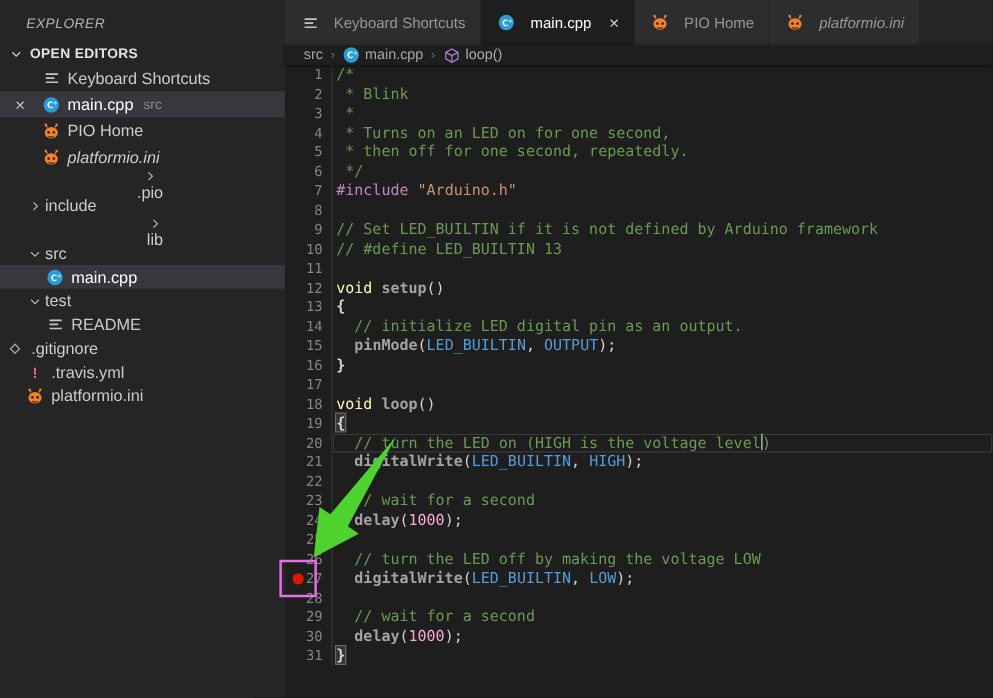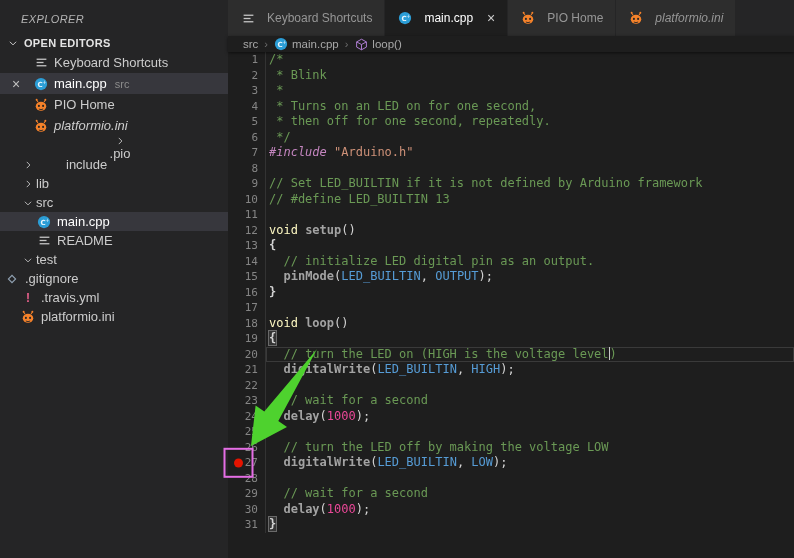--- a/index.html
+++ b/index.html
@@ -45,26 +45,26 @@
   
   .codearea { position:absolute; left:228px; top:52px; width:566px; height:506px;
     background:#1e1e1e; font-family:"DejaVu Sans Mono", monospace; font-size:12px; }
   .line { display:flex; height:15.5px; line-height:15.5px; }
   .gutter { width:37px; flex:none; text-align:right; padding-right:7px; color:#858585;
     font-size:11px; position:relative; }
   .codecell { flex:1; padding-left:3px; border-left:1px solid #333333;
     color:#d4d4d4; white-space:pre; position:relative; }
   .codecell.cur { box-shadow:inset 0 0 0 1px #3a3a3a; }
   .t-com { color:#6a9955; }
-  .t-kwp { color:#c586c0;font-style:italic; }
+  .t-kwp { color:#c586c0; }
   .t-str { color:#ce9178; }
   .t-kwb { color:#fef9c3; }
   .t-fn  { color:#a3a3a3; font-weight:bold; }
   .t-cst { color:#569cd6; }
-  .t-num { color:#ec4899; }
+  .t-num { color:#f9a8d4; }
   .t-pln { color:#d4d4d4; }
   .t-brace { color:#d4d4d4; font-weight:bold; }
   .t-brk { color:#d4d4d4; font-weight:bold; background:rgba(110,110,110,.28);
     outline:1px solid #6a6a6a; }
   .cursor { display:inline-block; width:1px; height:13px; background:#c8c8c8;
     vertical-align:-2px; }
   .bp { position:absolute; left:6px; top:50%; transform:translateY(-50%);
     width:9px; height:9px; border-radius:50%; }
 
   
@@ -144,73 +144,73 @@
       </div>
     <div id="tree" class="tree">
         <div class="row" style=" flex-direction: column;">
           <span class="chev">
             <svg width="10" height="10" viewBox="0 0 16 16">
               <path d="M6 3 L11 8 L6 13" fill="none" stroke="#b6b6b6" stroke-width="1.6"></path>
             </svg>
           </span>
           <span>.pio</span>
         </div>
-        <div class="row" style="padding-left: 20px; gap: 30px;">
-          <span class="chev">
-            <svg width="10" height="10" viewBox="0 0 16 16">
-              <path d="M6 3 L11 8 L6 13" fill="none" stroke="#b6b6b6" stroke-width="1.6"></path>
-            </svg>
-          </span>
-          <span>include</span>
-        </div>
         <div class="row" style="padding-left: 20px;">
           <span class="chev">
             <svg width="10" height="10" viewBox="0 0 16 16">
               <path d="M6 3 L11 8 L6 13" fill="none" stroke="#b6b6b6" stroke-width="1.6"></path>
             </svg>
           </span>
+          <span>include</span>
+        </div>
+        <div class="row" style="padding-left: 20px; flex-direction: column;">
+          <span class="chev">
+            <svg width="10" height="10" viewBox="0 0 16 16">
+              <path d="M6 3 L11 8 L6 13" fill="none" stroke="#b6b6b6" stroke-width="1.6"></path>
+            </svg>
+          </span>
           <span>lib</span>
         </div>
         <div class="row" style="padding-left: 20px;">
           <span class="chev">
             <svg width="10" height="10" viewBox="0 0 16 16">
               <path d="M3 6 L8 11 L13 6" fill="none" stroke="#b6b6b6" stroke-width="1.6"></path>
             </svg>
           </span>
           <span>src</span>
         </div>
         <div class="row sel" style="padding-left: 36px;">
           <span class="icon">
             <svg width="14" height="14" viewBox="0 0 16 16">
               <circle cx="8" cy="8" r="7" fill="#2b9dd6"></circle>
               <text x="7" y="11" font-size="8" font-weight="bold" fill="#eaf6fc" text-anchor="middle" font-family="DejaVu Sans, sans-serif">C</text>
               <text x="12" y="8" font-size="6" fill="#eaf6fc" text-anchor="middle" font-family="DejaVu Sans, sans-serif">+</text>
             </svg>
           </span>
           <span>main.cpp</span>
+        </div>
+        <div class="row" style="padding-left: 20px;">
+          <span class="chev">
+            <svg width="10" height="10" viewBox="0 0 16 16">
+              <path d="M3 6 L8 11 L13 6" fill="none" stroke="#b6b6b6" stroke-width="1.6"></path>
+            </svg>
+          </span>
+          <span>test</span>
         </div>
         <div class="row" style="padding-left: 36px;">
           <span class="icon">
             <svg width="13" height="13" viewBox="0 0 16 16">
               <g stroke="#c5c5c5" stroke-width="1.6">
                 <line x1="2" y1="4" x2="14" y2="4"></line>
                 <line x1="2" y1="8" x2="10.5" y2="8"></line>
                 <line x1="2" y1="12" x2="14" y2="12"></line>
               </g>
             </svg>
           </span>
           <span>README</span>
-        </div>
-        <div class="row" style="padding-left: 20px;">
-          <span class="chev">
-            <svg width="10" height="10" viewBox="0 0 16 16">
-              <path d="M3 6 L8 11 L13 6" fill="none" stroke="#b6b6b6" stroke-width="1.6"></path>
-            </svg>
-          </span>
-          <span>test</span>
         </div>
         <div class="row" style="padding-left: 4px;">
           <span class="icon">
             <svg width="12" height="12" viewBox="0 0 16 16">
               <rect x="4.6" y="4.6" width="6.8" height="6.8" transform="rotate(45 8 8)" fill="none" stroke="#8fa0b0" stroke-width="1.5"></rect>
             </svg>
           </span>
           <span>.gitignore</span>
         </div>
         <div class="row" style="padding-left: 20px;">

